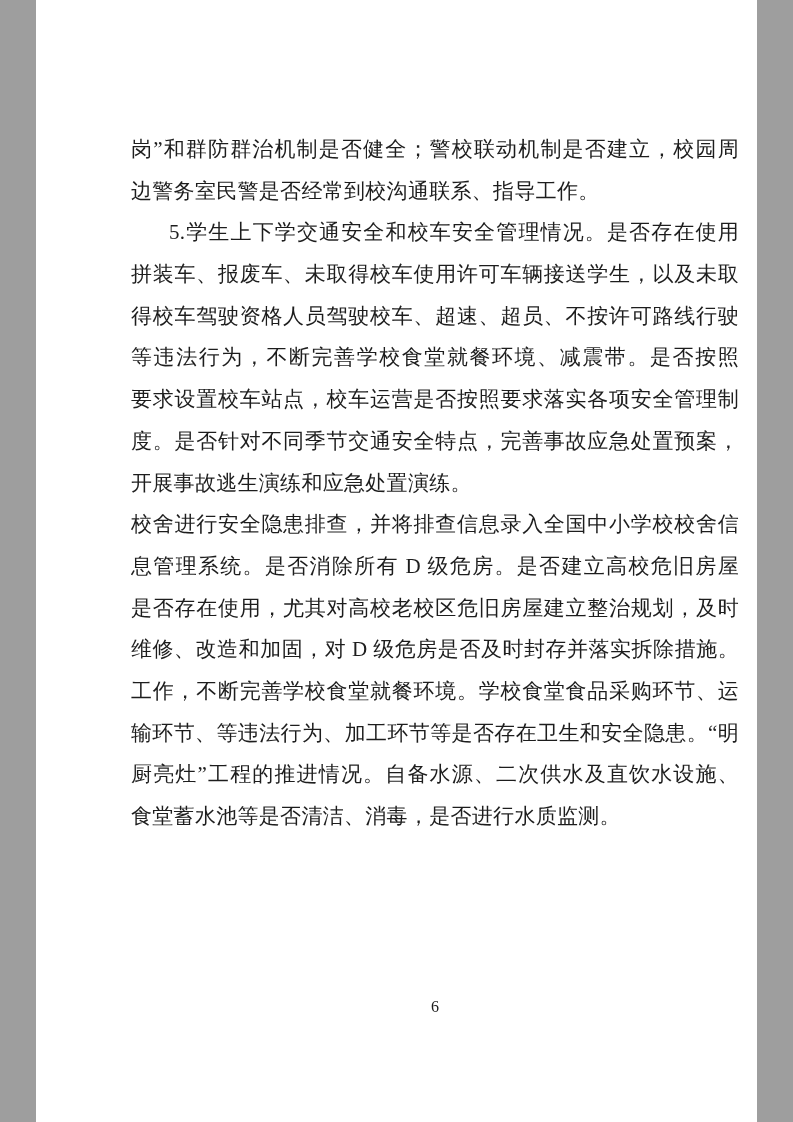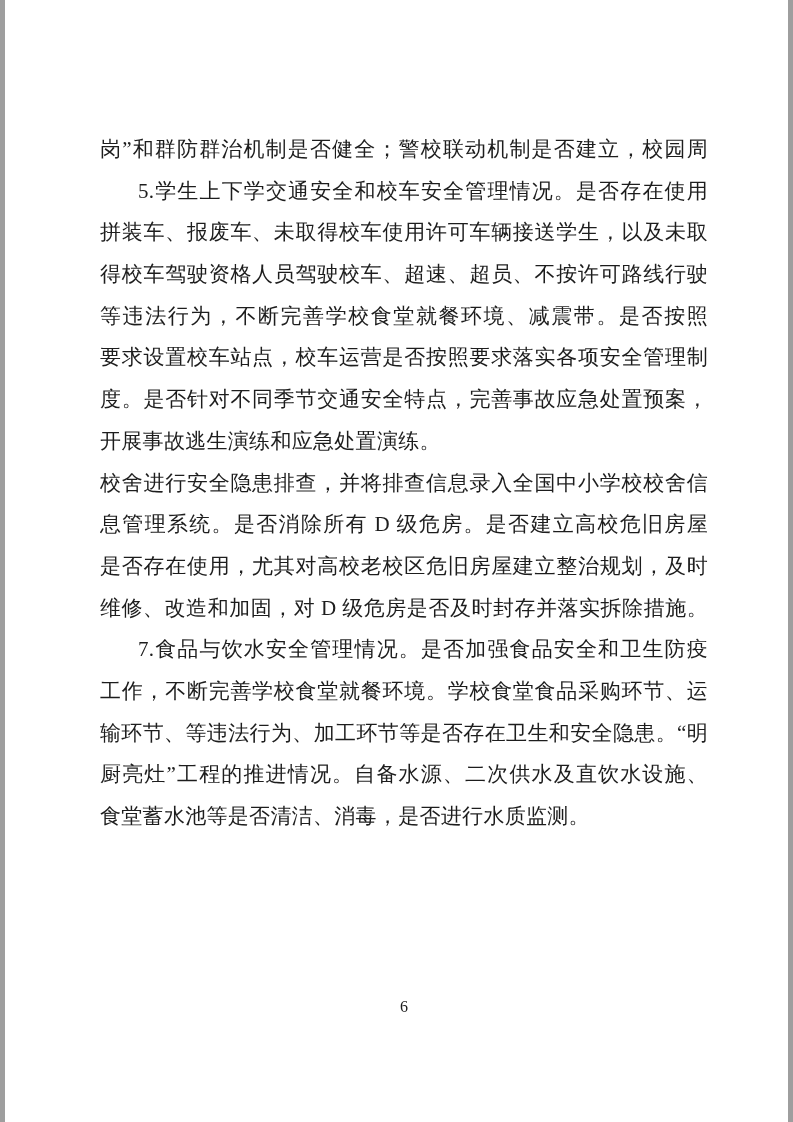--- a/index.html
+++ b/index.html
@@ -2,21 +2,21 @@
 <html><head>
 <meta charset="utf-8">
 <style>
   html, body {
     margin: 0;
     padding: 0;
     background: #9e9e9e;
   }
   .page {
     position: relative;
-    width: 783px;
+    width: 721px;
     height: 1122px;
     margin: 0 auto;
     background: #ffffff;
     font-family: "Liberation Serif", "DejaVu Serif", serif;
     color: #1d1d1d;
     overflow: hidden;
   }
   .content {
     position: absolute;
     left: 95px;
@@ -56,38 +56,38 @@
     color: #1d1d1d;
   }
 </style>
 </head>
 <body>
 
 <div class="page">
   <main class="content" id="doc-body">
       <div class="paragraph">
         <div class="line just">岗”和群防群治机制是否健全；警校联动机制是否建立，校园周</div>
+        <div class="line">边警务室民警是否经常到校沟通联系、指导工作。</div>
       </div>
       <div class="paragraph">
         <div class="line just first-indent">5.学生上下学交通安全和校车安全管理情况。是否存在使用</div>
         <div class="line just">拼装车、报废车、未取得校车使用许可车辆接送学生，以及未取</div>
         <div class="line just">得校车驾驶资格人员驾驶校车、超速、超员、不按许可路线行驶</div>
         <div class="line just">等违法行为，不断完善学校食堂就餐环境、减震带。是否按照</div>
         <div class="line just">要求设置校车站点，校车运营是否按照要求落实各项安全管理制</div>
         <div class="line just">度。是否针对不同季节交通安全特点，完善事故应急处置预案，</div>
         <div class="line">开展事故逃生演练和应急处置演练。</div>
       </div>
       <div class="paragraph">
         <div class="line just">校舍进行安全隐患排查，并将排查信息录入全国中小学校校舍信</div>
         <div class="line just">息管理系统。是否消除所有 D 级危房。是否建立高校危旧房屋</div>
         <div class="line just">是否存在使用，尤其对高校老校区危旧房屋建立整治规划，及时</div>
         <div class="line just">维修、改造和加固，对 D 级危房是否及时封存并落实拆除措施。</div>
       </div>
       <div class="paragraph">
-        <div class="line just first-indent">7.食品与饮水安全管理情况。是否加强食品安全和卫生防疫</div>
         <div class="line just">工作，不断完善学校食堂就餐环境。学校食堂食品采购环节、运</div>
         <div class="line just">输环节、等违法行为、加工环节等是否存在卫生和安全隐患。“明</div>
         <div class="line just">厨亮灶”工程的推进情况。自备水源、二次供水及直饮水设施、</div>
         <div class="line">食堂蓄水池等是否清洁、消毒，是否进行水质监测。</div>
       </div>
     </main>
   <footer class="footer">
     <span class="page-number">6</span>
   </footer>
 </div>

